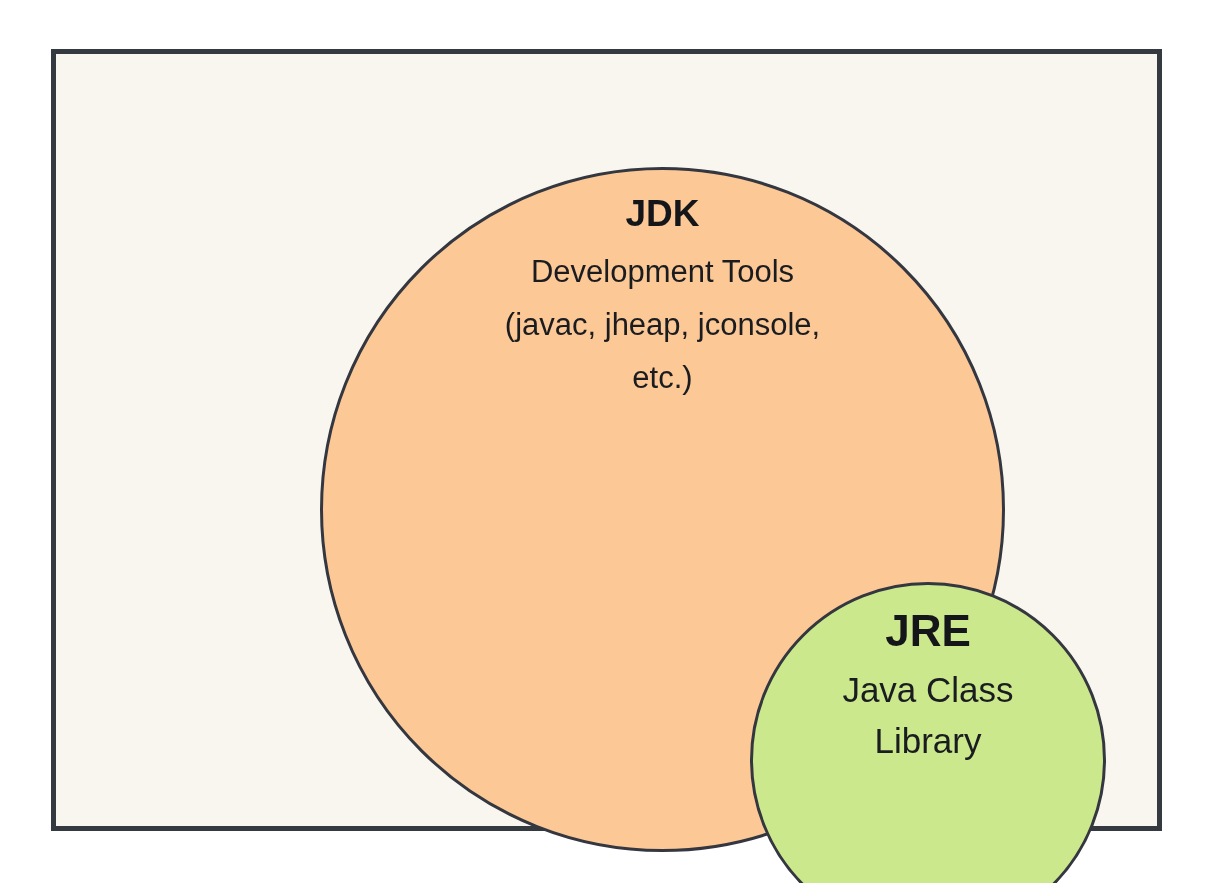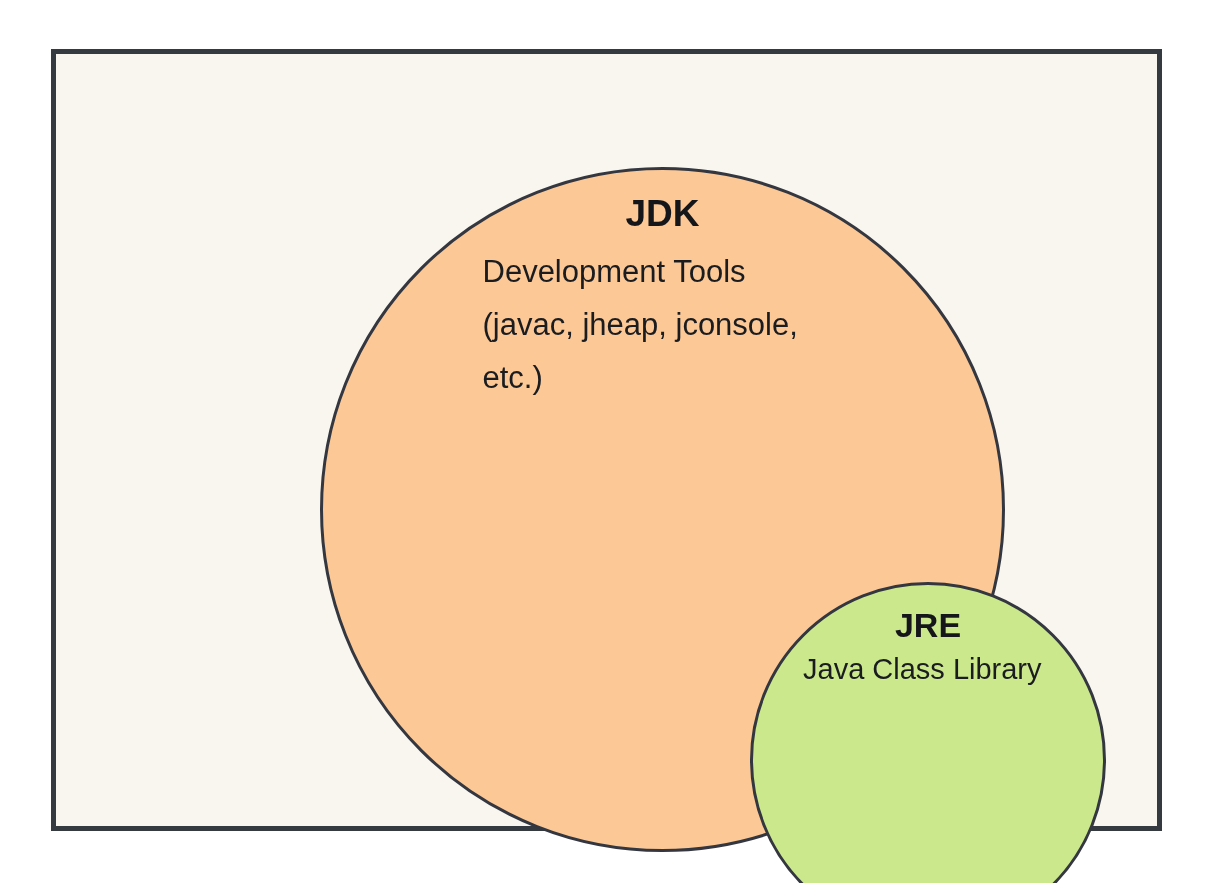--- a/index.html
+++ b/index.html
@@ -59,37 +59,38 @@
     color: #15161a;
     text-align: left;
     line-height: 1.1;
     white-space: nowrap;
   }
   .title-jdk {
     font-size: 37px;
     margin-top: 24px;
   }
   .title-jre {
-    font-size: 34px;
+    font-size: 44px;
     margin-top: 22px;
   }
   .body-text {
     color: #1a1c20;
+    text-align: center;
     font-weight: normal;
   }
   .body-jdk {
     font-size: 31px;
     line-height: 1.72;
     margin-top: 10px;
     width: 360px;
   }
   .body-jre {
-    font-size: 29px;
+    font-size: 35px;
     line-height: 1.45;
-    margin-top: 4px;
+    margin-top: 10px;
     width: 250px;
   }
 </style>
 </head>
 <body>
 
 <div id="canvas">
   <div class="frame">
 
     <div class="circle circle-jdk">

